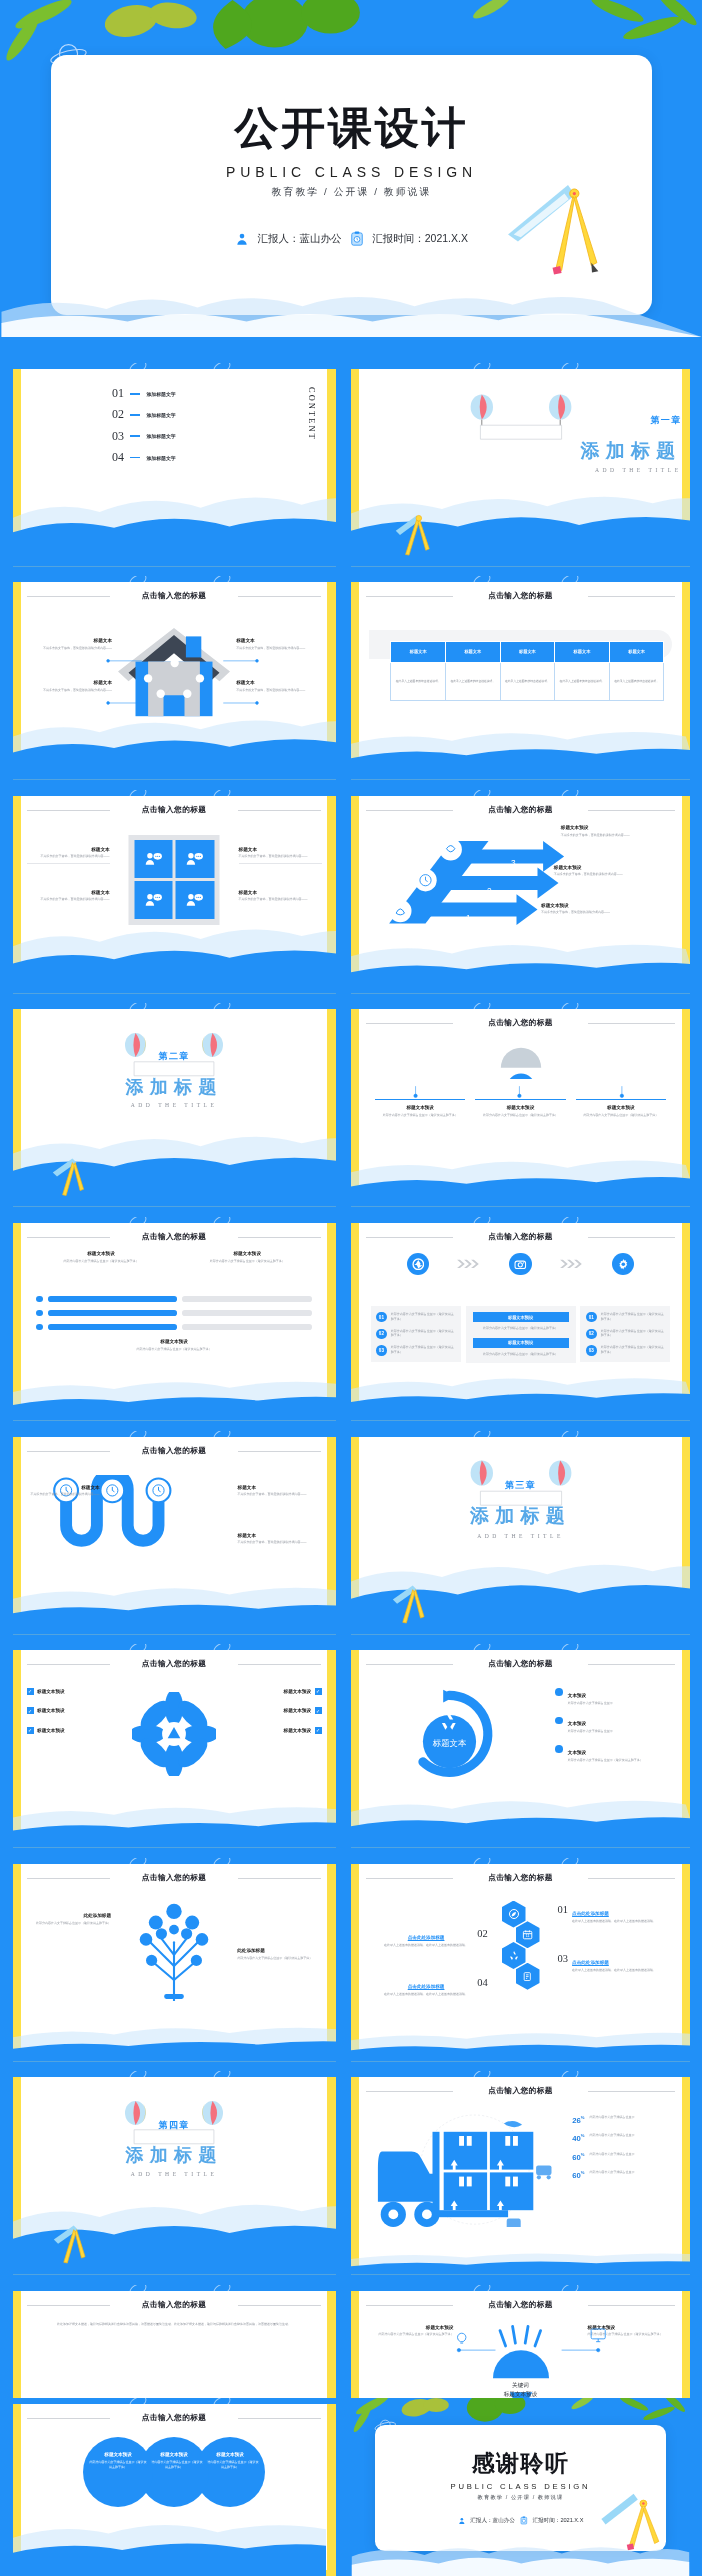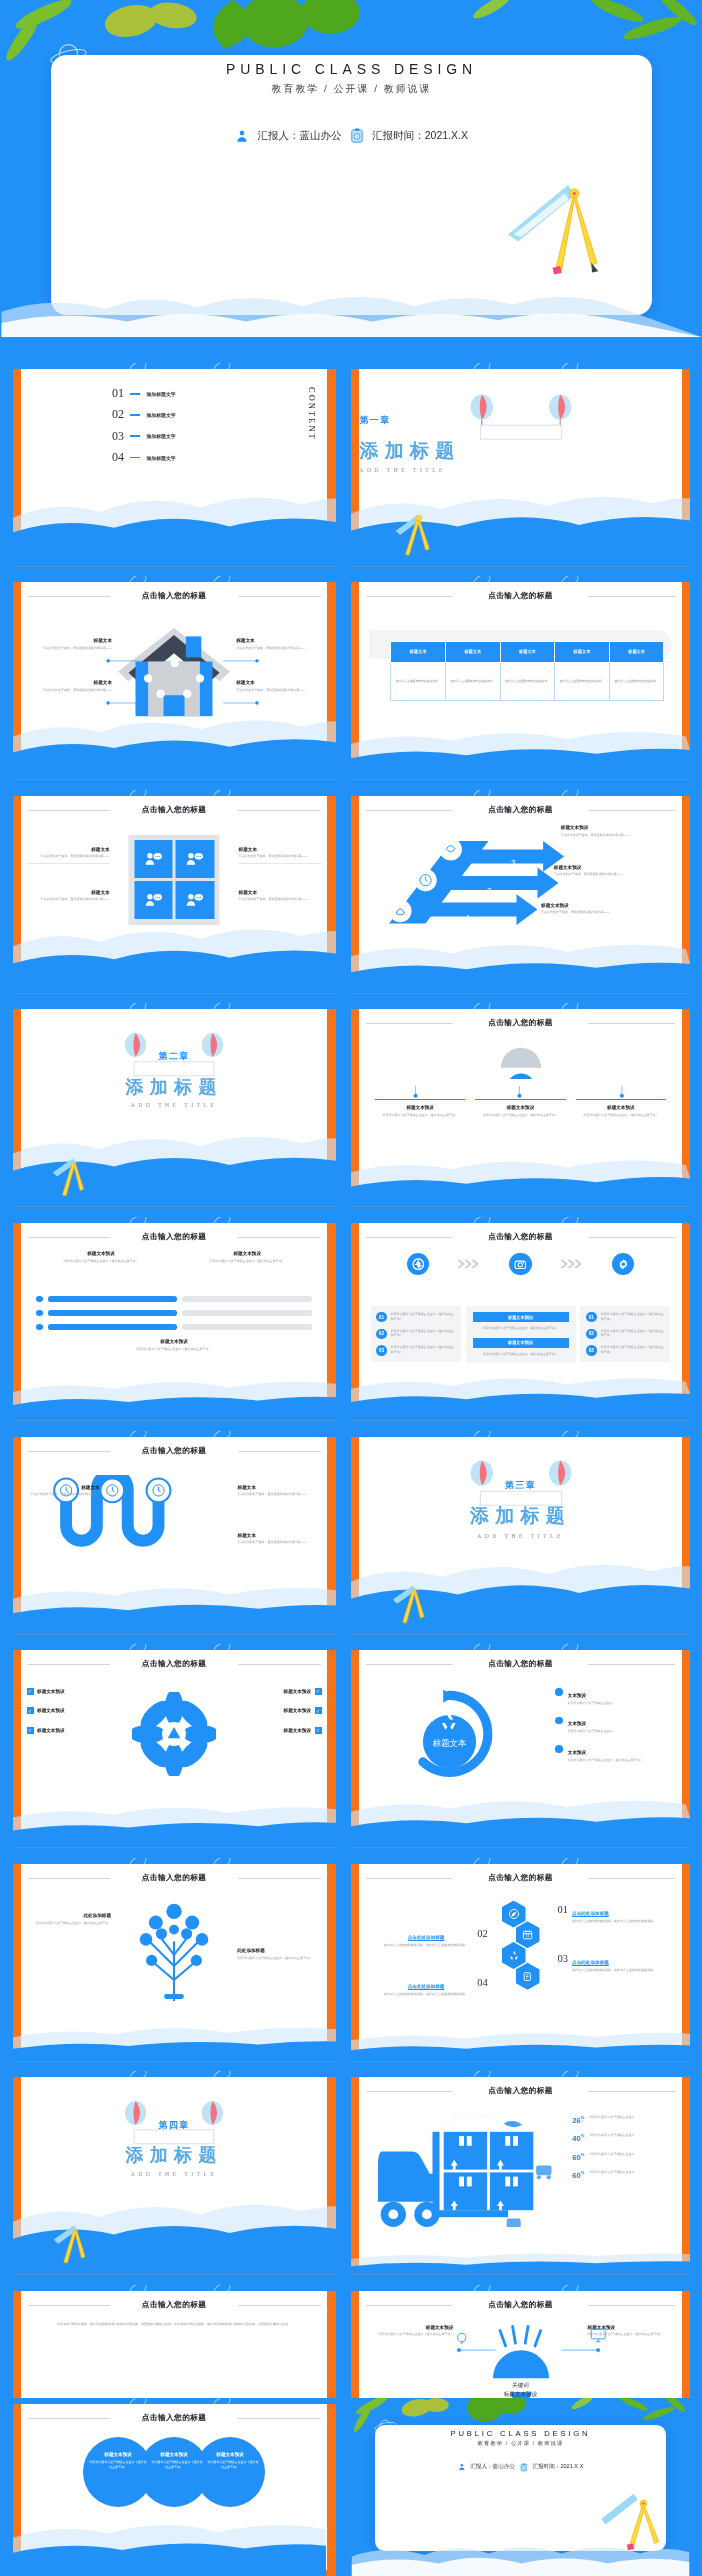--- a/index.html
+++ b/index.html
@@ -4,21 +4,21 @@
 <style>
   * { box-sizing: border-box; margin:0; padding:0; }
   html,body { background:#1f8df7; }
   body {
     width:703px; height:2576px; position:relative; overflow:hidden;
     font-family:"Liberation Sans","DejaVu Sans",sans-serif;
     background:#2190f7;
   }
   
   .slide{
-    position:absolute; background:#f97316; overflow:hidden;
+    position:absolute; background:#fde047; overflow:hidden;
   }
   .slide .inner{
     position:absolute; inset:5.6px 8.4px; background:#fff; overflow:hidden;
   }
   
   .doodle{position:absolute;left:0;right:0;top:0;height:6.3px;background:#2190f7;}
   .doodle:after,.doodle:before{content:"";position:absolute;top:-1.4px;width:15.5px;height:9px;
      border:0.8px solid rgba(255,255,255,.55);border-radius:60% 10% 60% 10%;transform:rotate(-18deg);}
   .doodle:before{left:36%;}
   .doodle:after{left:62%;}
@@ -90,20 +90,21 @@
       <ellipse cx="700" cy="10" rx="30" ry="8" transform="rotate(-30 700 10)"></ellipse>
     </g>
   </svg>
 
   <svg style="position:absolute;top:41px;left:49px;width:39px;height:29.5px" viewBox="0 0 56 42" width="39" height="29.5">
     <ellipse cx="28" cy="18" rx="13" ry="13" fill="none" stroke="#bddcff" stroke-width="1.6"></ellipse>
     <ellipse cx="28" cy="22" rx="26" ry="8" fill="none" stroke="#bddcff" stroke-width="1.6" transform="rotate(-14 28 22)"></ellipse>
   </svg>
 
   <div class="card" style="left:51px;top:55px;width:601px;height:260px;">
+    <div style="text-align:center;padding-top:44px;font-size:44px;font-weight:bold;color:#14161c;letter-spacing:2.8px;font-family:'Liberation Serif','DejaVu Serif',serif;">公开课设计</div>
     <div style="text-align:center;margin-top:5.6px;font-size:14px;letter-spacing:4.9px;color:#222;">PUBLIC CLASS DESIGN</div>
     <div style="text-align:center;margin-top:6.3px;font-size:9.8px;letter-spacing:2.1px;color:#3a3f47;">教育教学 / 公开课 / 教师说课</div>
     <div style="display:flex;align-items:center;justify-content:center;gap:8.4px;margin-top:32px;">
       <svg width="14" height="14" viewBox="0 0 24 24">
         <circle cx="12" cy="7" r="4" fill="#2190f7"></circle>
           <path d="M4 22c0-5 4-8 8-8s8 3 8 8z" fill="#2190f7"></path>
       </svg>
       <span style="font-size:10.5px;color:#2b2f36;">汇报人：蓝山办公</span>
       <svg width="14" height="15.5" viewBox="0 0 24 26">
         <rect x="3" y="3" width="18" height="21" rx="3" fill="#bfe2ff" stroke="#2190f7" stroke-width="1.4"></rect>
@@ -171,21 +172,21 @@
   </div>
   <svg class="waves" viewBox="0 0 460 130" preserveAspectRatio="none">
     <path d="M0 62 q60 -26 120 -8 q70 -28 140 -6 q70 -26 140 -4 q40 -12 60 -8 L460 130 L0 130z" fill="#cfe7fb" opacity=".6"></path>
     <path d="M0 82 q70 -22 140 -6 q80 -24 160 -2 q80 -20 160 -4 L460 130 L0 130z" fill="#2190f7"></path>
   </svg>
 </div>
 
 <div class="slide" style="left:351px;top:363px;width:339px;height:204px;">
   <div class="doodle"></div>
   <div class="inner">
-    <div style="text-align:left;padding-top:34px;position:relative;">
+    <div style="text-align:right;padding-top:34px;position:relative;">
       <svg style="position:absolute;left:50%;transform:translateX(-50%);top:24px;width:126px;height:49px" viewBox="0 0 180 70" width="126" height="49">
         <g>
           <ellipse cx="34" cy="20" rx="16" ry="18" fill="#bfe3f7"></ellipse>
           <path d="M34 2 q14 18 0 36 q-6 -18 0 -36z" fill="#f4717e"></path>
           <path d="M46 6 q8 14 -2 30 q10 -16 2 -30z" fill="#ffcf4d"></path>
           <line x1="34" y1="38" x2="34" y2="48" stroke="#555" stroke-width="1"></line>
         </g>
         <g>
           <ellipse cx="146" cy="20" rx="16" ry="18" fill="#bfe3f7"></ellipse>
           <path d="M146 2 q14 18 0 36 q-6 -18 0 -36z" fill="#f4717e"></path>
@@ -1145,20 +1146,21 @@
       </g>
     <g fill="#8ec63f">
         <ellipse cx="330" cy="6" rx="18" ry="5" transform="rotate(-30 330 6)"></ellipse>
       </g>
   </svg>
   <svg style="position:absolute;top:19.7px;left:22.5px;width:22.5px;height:17px" viewBox="0 0 32 24" width="22.5" height="17">
     <ellipse cx="16" cy="10" rx="7" ry="7" fill="none" stroke="#bddcff" stroke-width="1.2"></ellipse>
     <ellipse cx="16" cy="12" rx="15" ry="5" fill="none" stroke="#bddcff" stroke-width="1.2" transform="rotate(-14 16 12)"></ellipse>
   </svg>
   <div class="card" style="left:24px;top:27px;width:291px;height:126px;border-radius:9.8px;">
+    <div style="text-align:center;padding-top:22.5px;font-size:23px;font-weight:bold;color:#14161c;letter-spacing:1.4px;font-family:'Liberation Serif',serif;">感谢聆听</div>
     <div style="text-align:center;margin-top:3.5px;font-size:7.7px;letter-spacing:2.8px;color:#222;">PUBLIC CLASS DESIGN</div>
     <div style="text-align:center;margin-top:2.8px;font-size:5.3px;letter-spacing:1.1px;color:#3a3f47;">教育教学 / 公开课 / 教师说课</div>
     <div style="display:flex;align-items:center;justify-content:center;gap:4.9px;margin-top:15.5px;">
       <svg width="7.7" height="7.7" viewBox="0 0 24 24">
           <circle cx="12" cy="7" r="4" fill="#2190f7"></circle>
           <path d="M4 22c0-5 4-8 8-8s8 3 8 8z" fill="#2190f7"></path>
         </svg>
       <span style="font-size:5.6px;color:#2b2f36;">汇报人：蓝山办公</span>
       <svg width="7.7" height="9" viewBox="0 0 24 26">
         <rect x="3" y="3" width="18" height="21" rx="3" fill="#bfe2ff" stroke="#2190f7" stroke-width="1.6"></rect>

